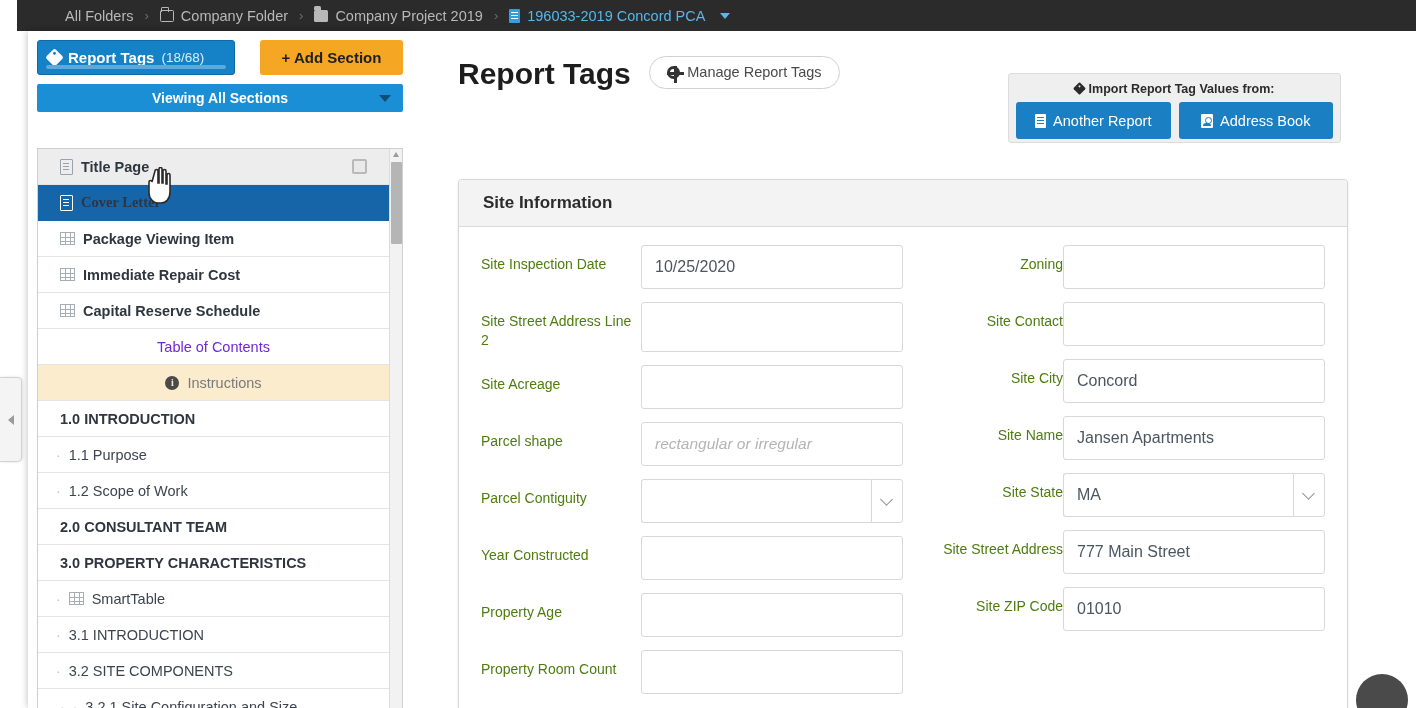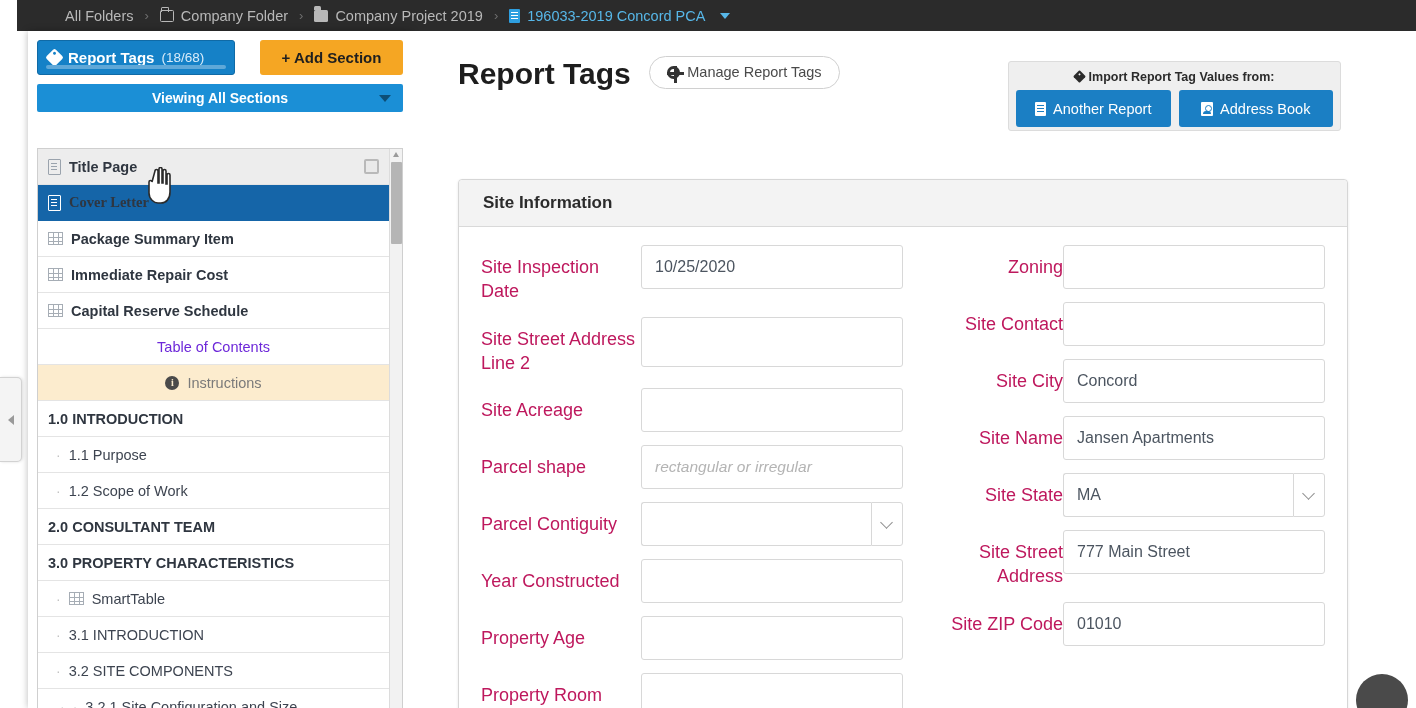--- a/index.html
+++ b/index.html
@@ -82,21 +82,21 @@
 
   
   .section-list {
     position:absolute; top:117px; left:9px; right:9px; bottom:0;
     border:1px solid #cfcfcf; border-bottom:none; background:#fff;
     overflow:hidden;
   }
   .list-scroll { position:absolute; inset:0 13px 0 0; }
   .sec-item {
     height:36px; display:flex; align-items:center; gap:8px;
-    padding:0 10px; border-bottom:1px solid #e4e4e4;
+    padding:0 22px; border-bottom:1px solid #e4e4e4;
     font-size:14.5px; color:#3d4450; background:#fff;
   }
   .sec-item.shaded { background:#ededed; }
   .sec-item.selected { background:#1565a8; color:#fff; border-bottom-color:#1565a8;font-family:Liberation Serif, serif;}
   .sec-item.bold { font-weight:bold; color:#2f3640; }
   .sec-item.center { justify-content:center; color:#6d28d9; }
   .sec-item.instructions { background:#fcecce; justify-content:center; color:#7a7a7a; }
   .sec-item .lbl { white-space:nowrap; overflow:hidden; }
   .ico-doc { width:13px;height:16px;border:1.4px solid #9aa3ad;border-radius:1px;
       position:relative;flex:none;}
@@ -148,21 +148,21 @@
     font-size:14.5px; color:#4a4a4a;
   }
   .ico-gear{width:13px;height:13px;border-radius:50%;border:3px solid #333;
       position:relative;flex:none;}
   .ico-gear:before{content:"";position:absolute;top:-3px;left:3.5px;width:3px;height:17px;
       background:#333;}
   .ico-gear:after{content:"";position:absolute;left:-3px;top:3.5px;height:3px;width:17px;
       background:#333;}
 
   .import-box {
-    position:absolute; right:75px; top:30px; width:333px; height:70px;
+    position:absolute; right:75px; top:42px; width:333px; height:70px;
     background:#efefef; border:1px solid #dcdcdc; border-radius:3px;
     padding:6px 7px 7px 7px;
   }
   .import-title{ display:flex; align-items:center; justify-content:center; gap:5px;
       font-size:12.5px; font-weight:bold; color:#2b2b2b; height:17px;}
   .ico-tag-dark{display:inline-block;width:9px;height:9px;background:#2b2b2b;
       transform:rotate(45deg);border-radius:1px;position:relative;flex:none;}
   .ico-tag-dark:after{content:"";position:absolute;top:1.5px;left:1.5px;width:2.4px;
       height:2.4px;border-radius:50%;background:#efefef;}
   .import-btns{ display:flex; gap:8px; margin-top:5px; }
@@ -183,21 +183,21 @@
     background:#fff; border:1px solid #d6d6d6; border-radius:4px;
     box-shadow:0 1px 3px rgba(0,0,0,.09);
   }
   .panel-head{ height:47px; background:#f3f3f3; border-bottom:1px solid #d9d9d9;
       border-radius:4px 4px 0 0; display:flex; align-items:center; padding-left:24px;
       font-size:17px; font-weight:bold; color:#2b2b2b;}
   .panel-body{ display:flex; padding:18px 22px 22px 22px; gap:0; }
   .col{ flex:1; }
   .col.left{ max-width:442px; }
   .frow{ display:flex; align-items:flex-start; margin-bottom:13px; }
-  .flabel{ width:160px; flex:none; font-size:18px; color:#be185d; padding-top:10px;
+  .flabel{ width:160px; flex:none; font-size:14px; color:#4d7c0f; padding-top:10px;
       line-height:1.35; }
   .col.right .flabel{ width:160px; padding-left:13px;text-align:right; }
   .fctl{ flex:1; }
   .finput{
     width:100%; height:44px; border:1px solid #d8d8d8; border-radius:3px;
     background:#fff; display:flex; align-items:center; padding:0 13px;
     font-size:16px; color:#4c5560;
   }
   .finput.tall{ height:50px; }
   .finput .ph{ color:#b4b4b4; font-style:italic; font-size:15.5px; }
@@ -268,21 +268,21 @@
             <span class="ico-doc"></span>
             <span class="lbl">Title Page</span>
             <span class="chk"></span>
           </div>
           <div class="sec-item selected bold">
             <span class="ico-doc"></span>
             <span class="lbl">Cover Letter</span>
           </div>
           <div class="sec-item bold">
             <span class="ico-grid"></span>
-            <span class="lbl">Package Summary Item</span>
+            <span class="lbl">Package Viewing Item</span>
           </div>
           <div class="sec-item bold">
             <span class="ico-grid"></span>
             <span class="lbl">Immediate Repair Cost</span>
           </div>
           <div class="sec-item bold">
             <span class="ico-grid"></span>
             <span class="lbl">Capital Reserve Schedule</span>
           </div>
           <div class="sec-item center">

